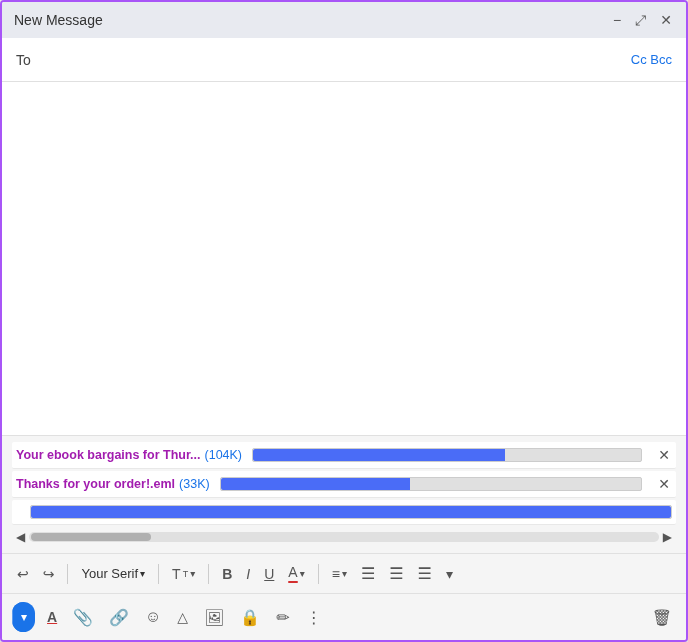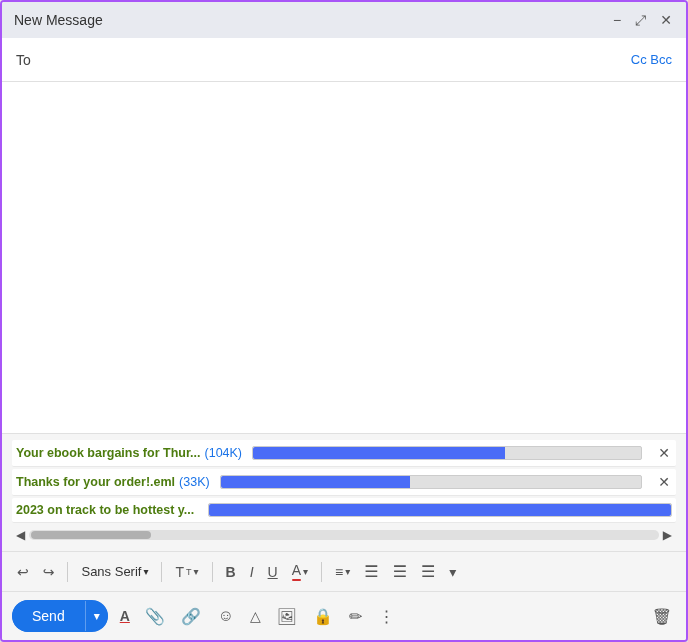--- a/index.html
+++ b/index.html
@@ -99,21 +99,21 @@
       margin-bottom: 2px;
       border-radius: 2px;
     }
     .attachment-row:last-child {
       border-bottom: none;
       margin-bottom: 0;
     }
     .attachment-name {
       font-size: 12.5px;
       font-weight: bold;
-      color: #4d7c0f;
+      color: #a21caf;
       flex: 0 0 auto;
     }
     .attachment-size {
       font-size: 12.5px;
       color: #1a73e8;
       margin-left: 4px;
       flex: 0 0 auto;
     }
     .attachment-progress-wrap {
       flex: 1;
@@ -326,21 +326,20 @@
       <span class="attachment-size">(33K)</span>
       <div class="attachment-progress-wrap">
         <div class="progress-bar-bg">
           <div class="progress-bar-fill" style="width:45%"></div>
         </div>
         <button class="attachment-close">✕</button>
       </div>
     </div>
 
     <div class="attachment-row">
-      <span class="attachment-name">2023 on track to be hottest y...</span>
       <span class="attachment-size"></span>
       <div class="attachment-progress-wrap">
         <div class="progress-bar-bg">
           <div class="progress-bar-fill" style="width:100%;border-radius:2px;"></div>
         </div>
       </div>
     </div>
 
     <div class="scroll-bar-row">
       <button class="scroll-arrow">◀</button>
@@ -349,21 +348,21 @@
       </div>
       <button class="scroll-arrow">▶</button>
     </div>
   </div>
 
   <div class="toolbar">
     <button class="toolbar-btn" title="Undo">↩</button>
     <button class="toolbar-btn" title="Redo">↪</button>
     <div class="toolbar-separator"></div>
     <div class="toolbar-font">
-      <span>Sans Serif</span>
+      <span>Your Serif</span>
       <span style="font-size:10px">▾</span>
     </div>
     <div class="toolbar-separator"></div>
     <button class="toolbar-btn">T<sup style="font-size:9px">T</sup> <span style="font-size:10px">▾</span></button>
     <div class="toolbar-separator"></div>
     <button class="toolbar-btn toolbar-bold">B</button>
     <button class="toolbar-btn toolbar-italic">I</button>
     <button class="toolbar-btn toolbar-underline">U</button>
     <button class="toolbar-btn">
       <span class="underline-a">A</span>
@@ -377,21 +376,20 @@
     <button class="toolbar-btn" style="font-size:16px">☰</button>
     <button class="toolbar-btn" style="font-size:16px">☰</button>
     <button class="toolbar-btn" style="font-size:16px">☰</button>
     <button class="toolbar-btn">
       <span>▾</span>
     </button>
   </div>
 
   <div class="bottom-bar">
     <div class="send-btn-wrap">
-      <button class="send-btn">Send</button>
       <button class="send-arrow-btn">
         <span>▾</span>
       </button>
     </div>
     <div class="bottom-actions">
       <button class="bottom-action-btn" title="Formatting options">
         <span style="font-size:14px;font-weight:bold;text-decoration:underline;text-decoration-color:#d32f2f">A</span>
       </button>
       <button class="bottom-action-btn" title="Attach files">
         <span>📎</span>

